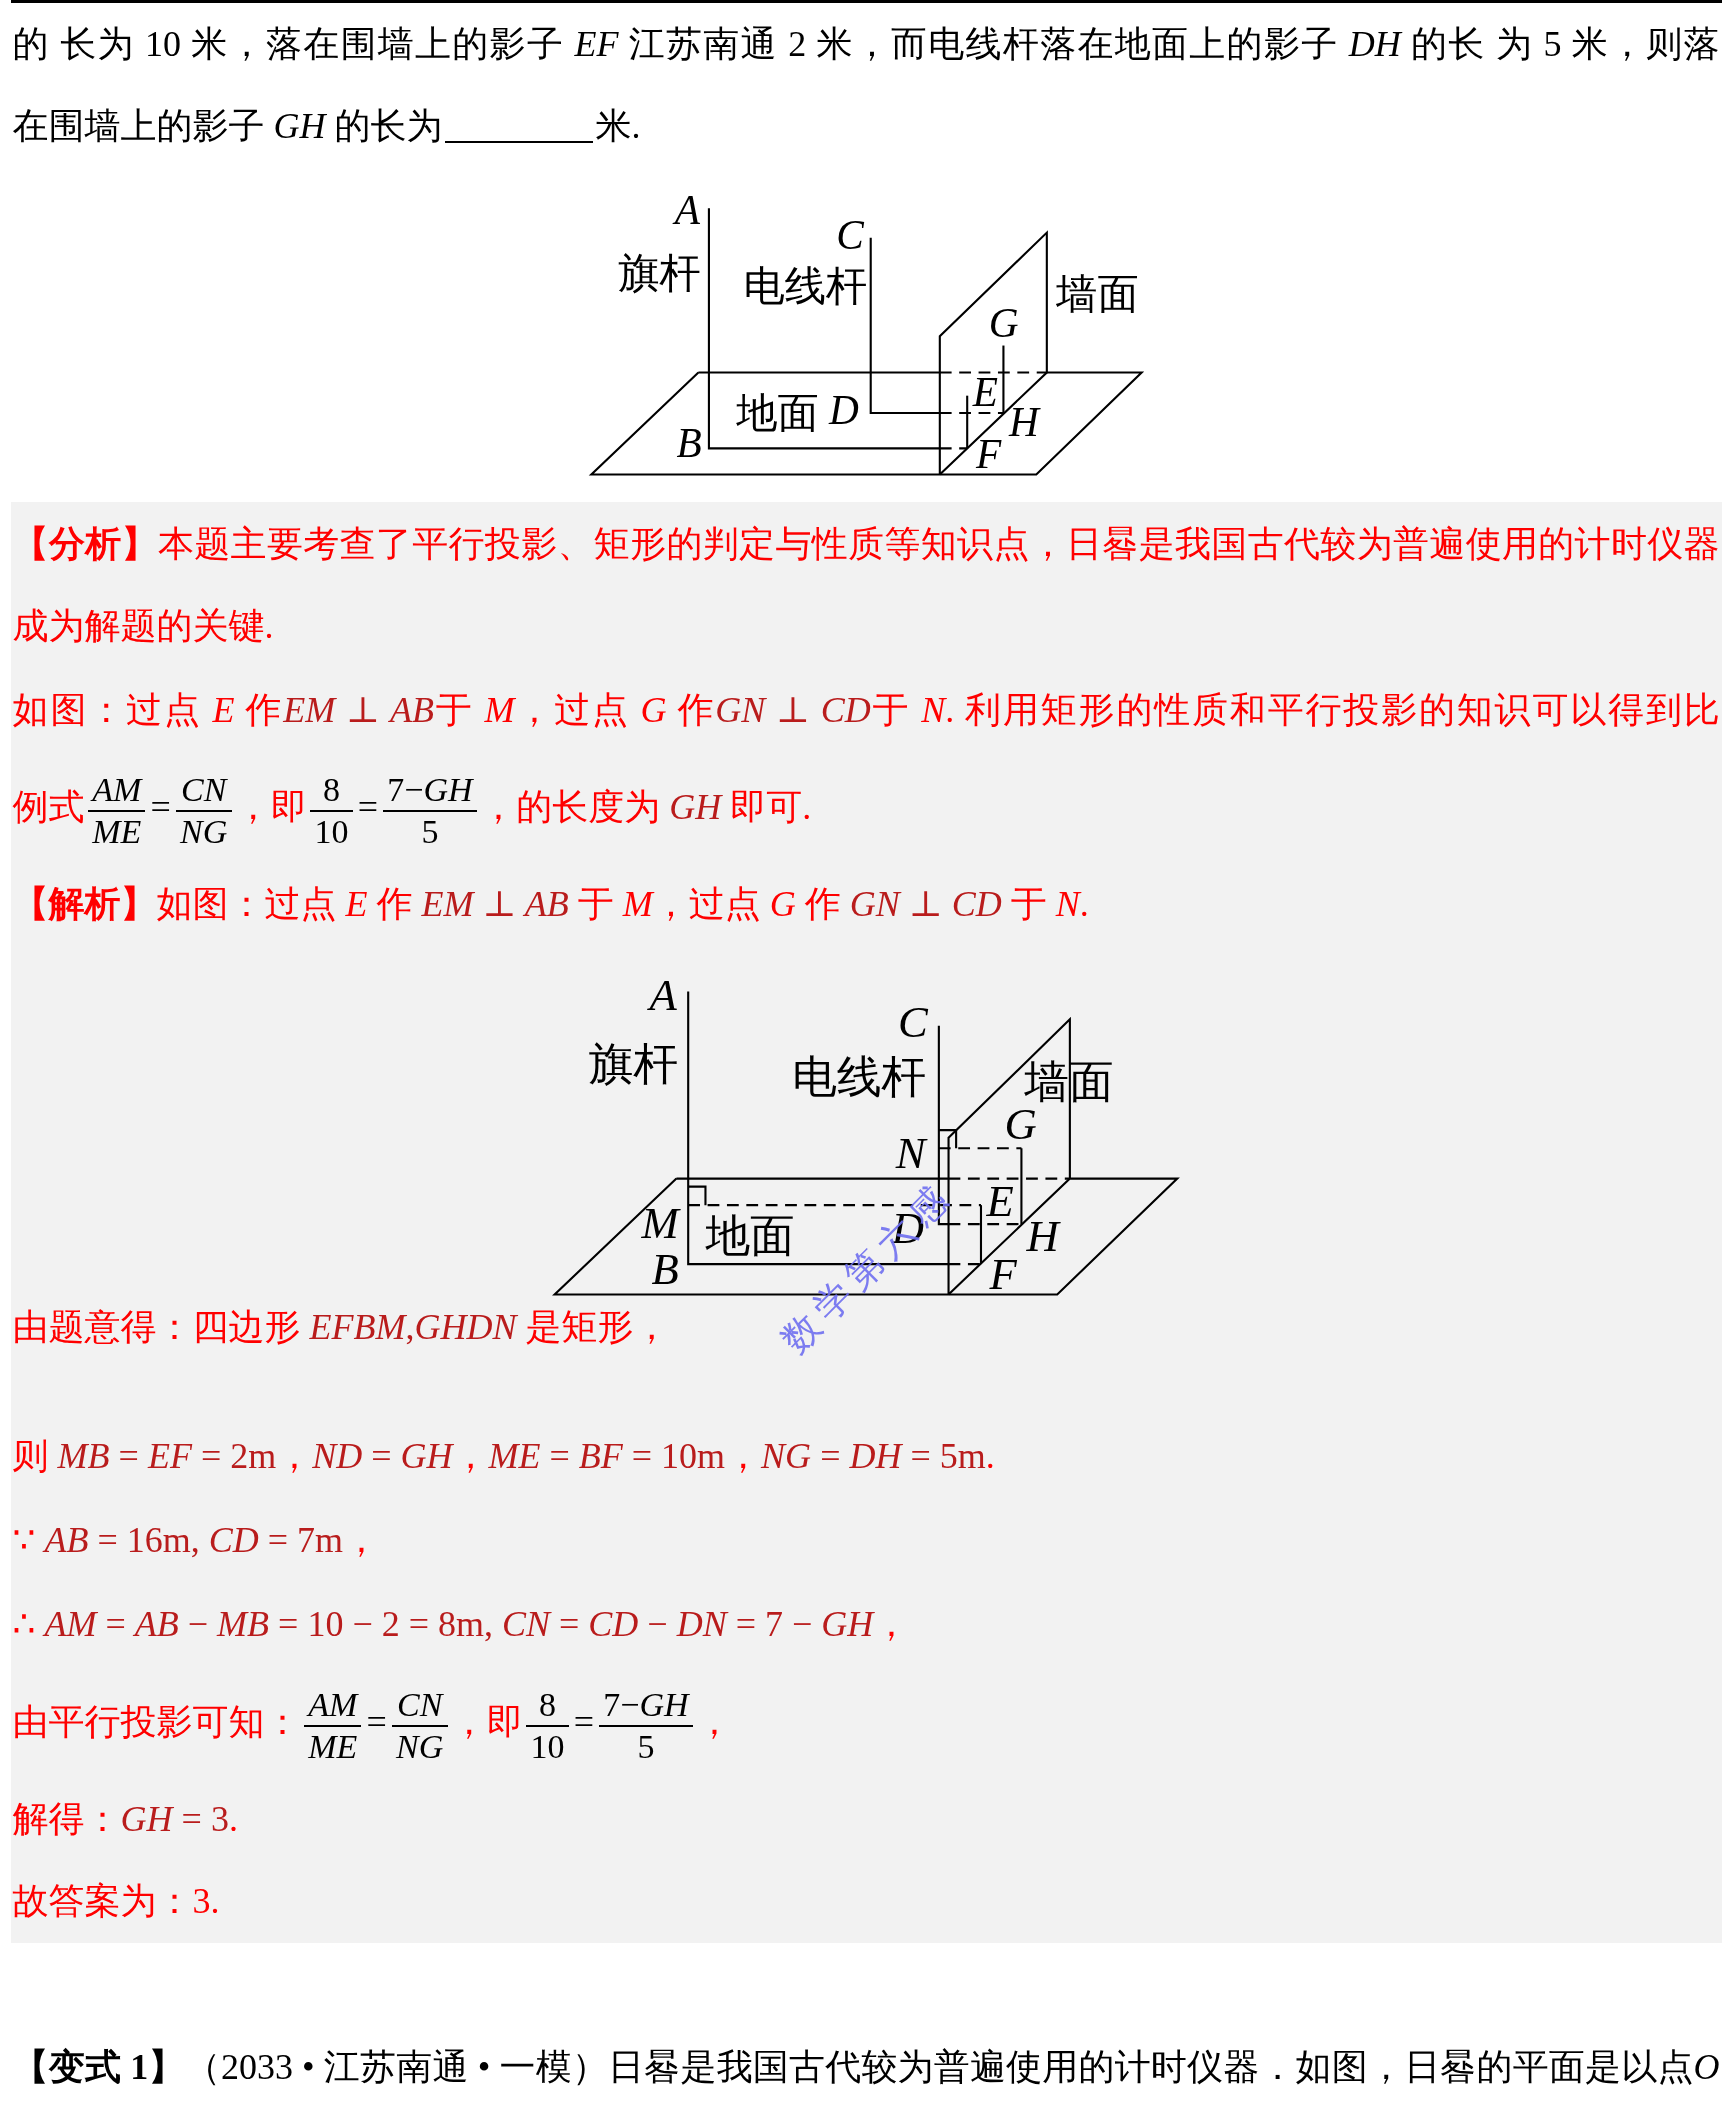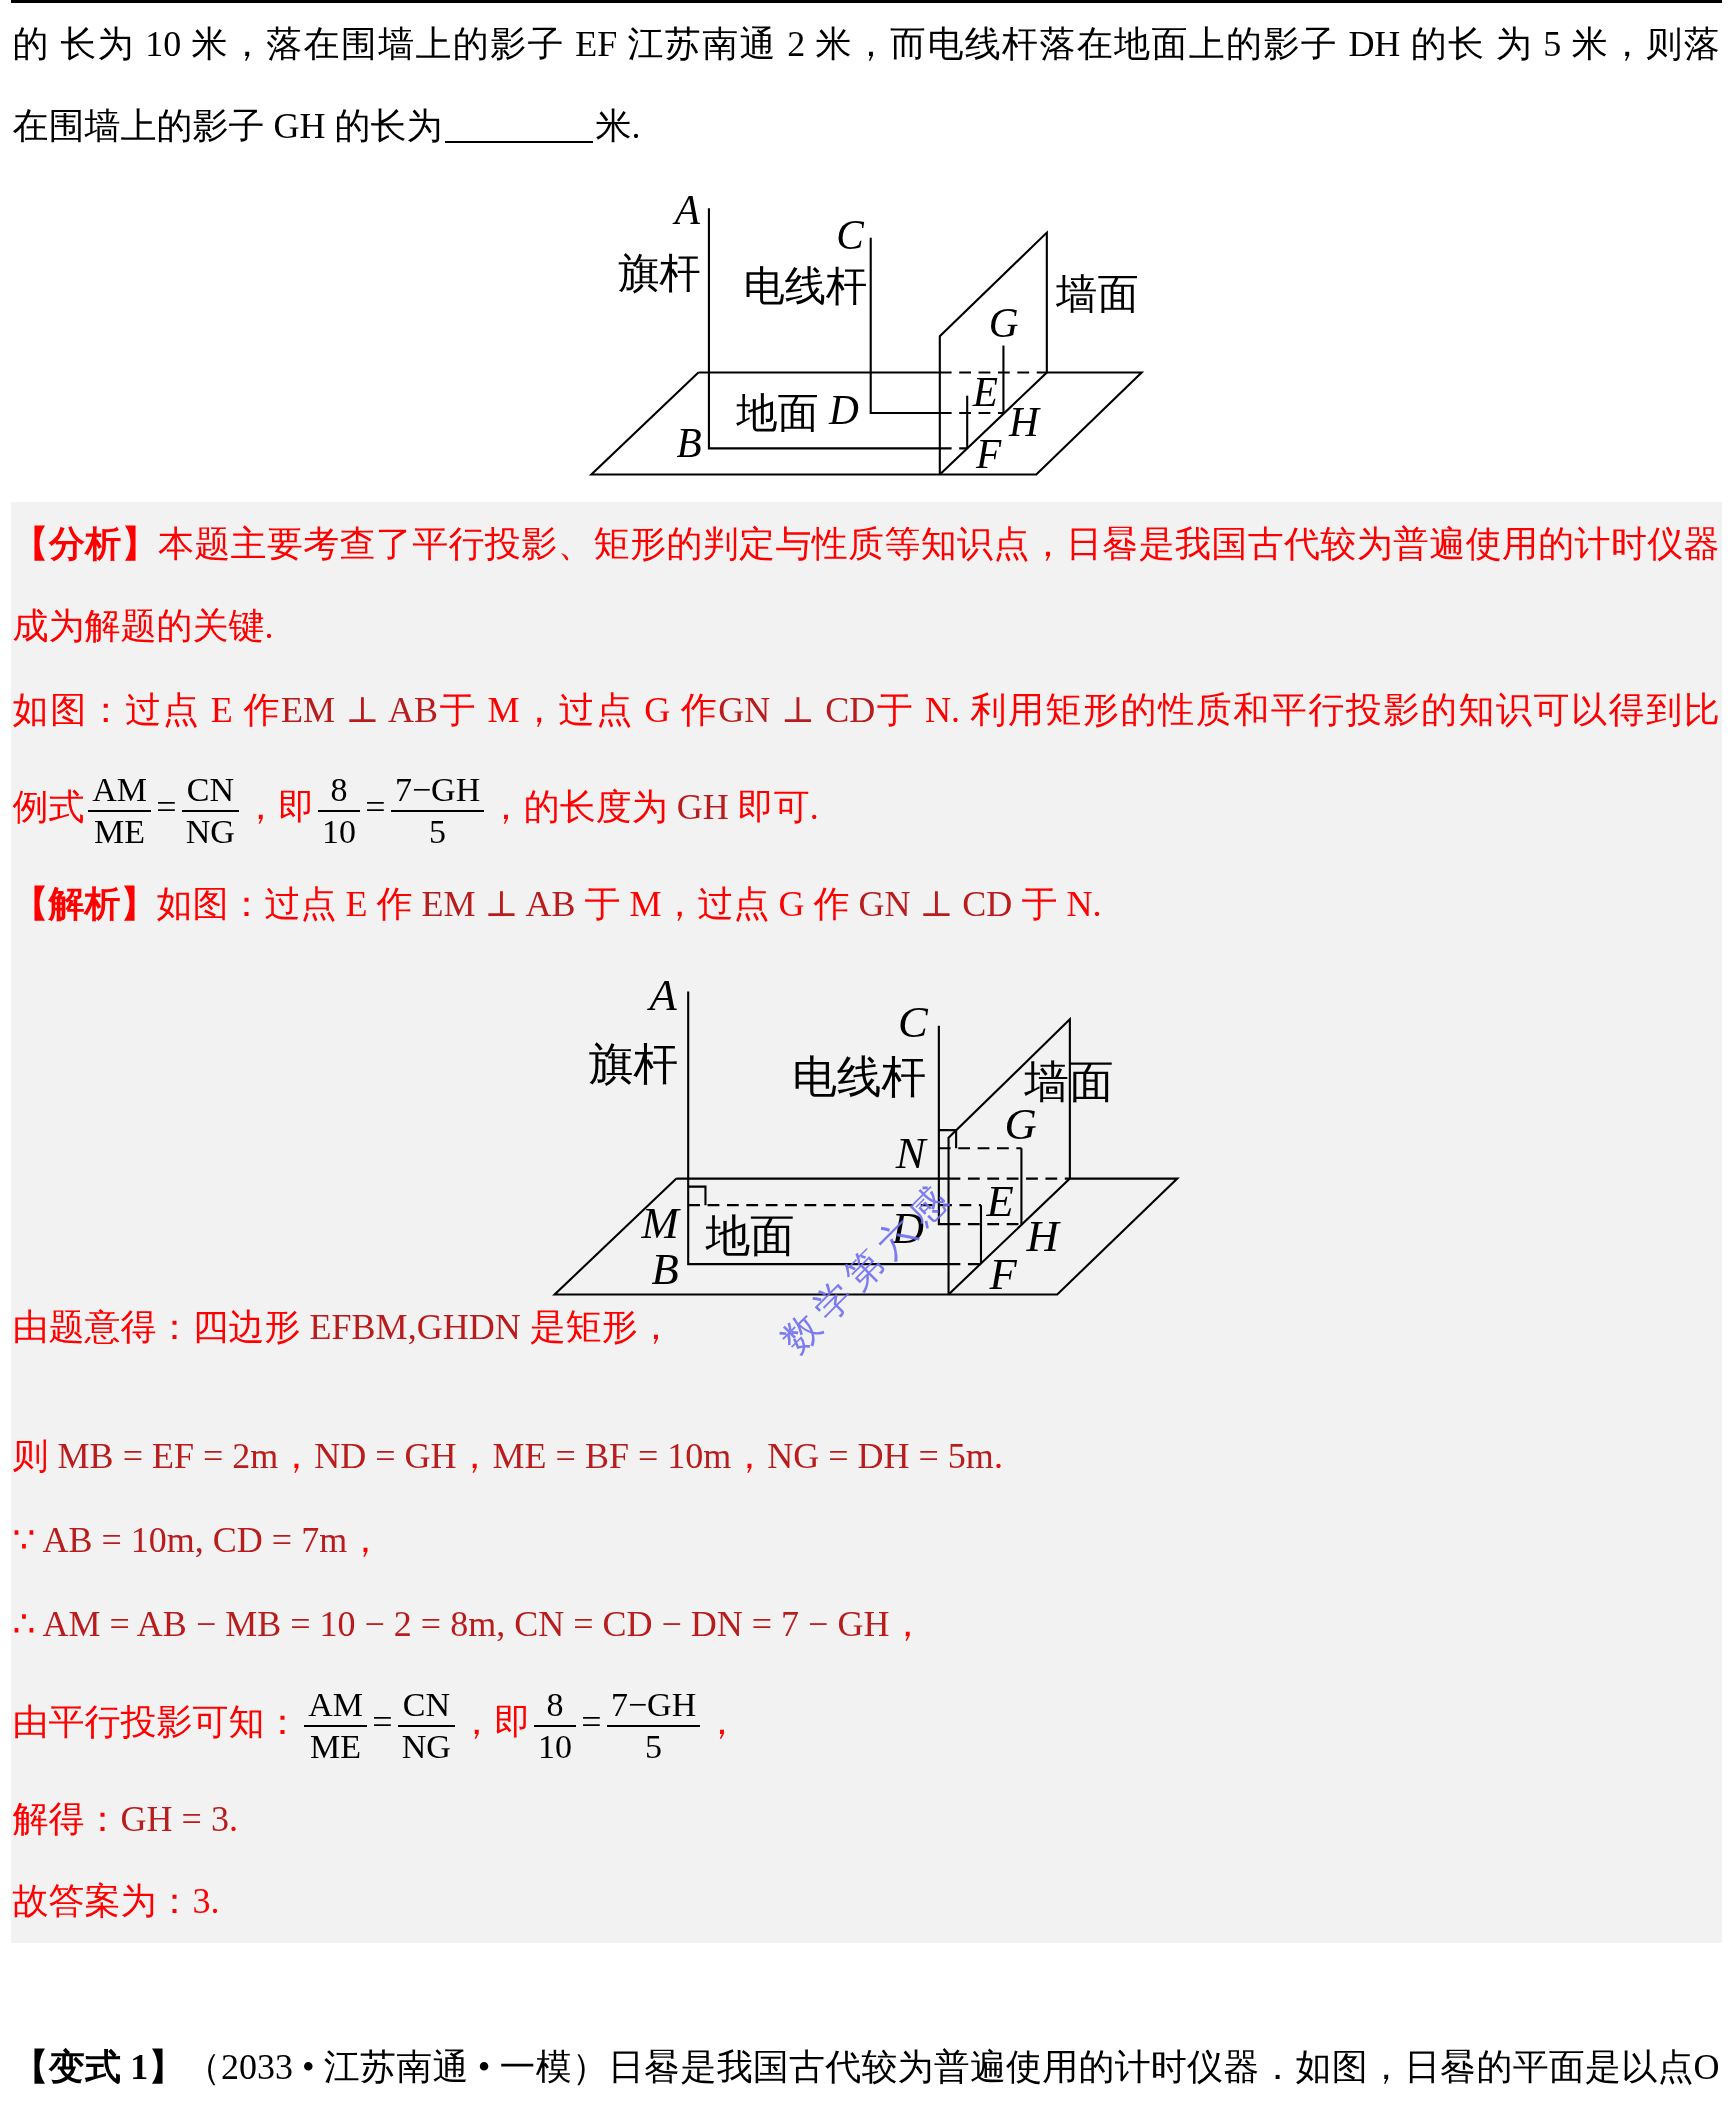--- a/index.html
+++ b/index.html
@@ -2,21 +2,21 @@
 <html style="font-size:6.7px"><head>
 <meta charset="utf-8">
 <style>
 html,body{margin:0;padding:0;background:#ffffff;}
 body{width:1733px;height:2530px;position:relative;overflow:hidden;font-family:"Liberation Serif","DejaVu Serif",serif;color:#000;}
 .rule{position:absolute;left:11px;top:0;width:1711px;height:3px;background:#000;}
 .panel{position:absolute;left:11px;top:502px;width:1711px;height:1441px;background:#f2f2f2;}
 .ln{position:absolute;left:12.6px;font-size:36px;line-height:36px;height:36px;white-space:nowrap;}
 .full{width:1707px;text-align:justify;text-align-last:justify;}
 .mline{position:absolute;left:12.6px;height:84px;line-height:84px;font-size:36px;white-space:nowrap;}
-.i{}
+.i{font-style:italic;}
 .r{color:#ff0000;}
 .k{color:#b91c1c;}
 .b{font-weight:bold;text-align:center;}
 .frac{display:inline-flex;flex-direction:column;align-items:center;vertical-align:middle;margin:0 3.4px;line-height:normal;}
 .frac .nu,.frac .de{font-size:34px;line-height:37px;padding:0 4.2px;color:#000;white-space:nowrap;}
 .frac .bar{align-self:stretch;height:2.1px;background:#000;margin:1.3px 0;}
 .eq{color:#000;margin:0 1.7px;}
 .blank{display:inline-block;width:148px;height:0;border-bottom:2.5px solid #000;vertical-align:-5px;margin:0 2.5px;}
 .fig{position:absolute;overflow:visible;}
 .fig text{font-family:"Liberation Serif","DejaVu Serif",serif;fill:#000;}
@@ -120,21 +120,21 @@
     <text class="it" x="1545" y="3048">B</text>
     <text class="it" x="2347" y="3060">F</text>
   </g>
   <text class="wm" x="2057" y="3037" font-size="88" letter-spacing="18" text-anchor="middle" transform="rotate(-45 2057 3007)">数学第六感</text>
 </svg>
 
 <div class="ln r" style="top:1309px"><span>由题意得：四边形 </span><span class="k i">EFBM</span><span class="k">,</span><span class="k i">GHDN</span><span> 是矩形，</span></div>
 
 <div class="ln r" style="top:1438px"><span>则 </span><span class="k i">MB</span><span class="k"> = </span><span class="k i">EF</span><span class="k"> = 2m</span><span>，</span><span class="k i">ND</span><span class="k"> = </span><span class="k i">GH</span><span>，</span><span class="k i">ME</span><span class="k"> = </span><span class="k i">BF</span><span class="k"> = 10m</span><span>，</span><span class="k i">NG</span><span class="k"> = </span><span class="k i">DH</span><span class="k"> = 5m</span><span>.</span></div>
 
-<div class="ln r" style="top:1522px"><span>∵ </span><span class="k i">AB</span><span class="k"> = 10m, </span><span class="k i">CD</span><span class="k"> = 7m</span><span>，</span></div>
+<div class="ln r" style="top:1522px"><span>∵ </span><span class="k i">AB</span><span class="k"> = 16m, </span><span class="k i">CD</span><span class="k"> = 7m</span><span>，</span></div>
 
 <div class="ln r" style="top:1606px"><span>∴ </span><span class="k i">AM</span><span class="k"> = </span><span class="k i">AB</span><span class="k"> − </span><span class="k i">MB</span><span class="k"> = 10 − 2 = 8m,  </span><span class="k i">CN</span><span class="k"> = </span><span class="k i">CD</span><span class="k"> − </span><span class="k i">DN</span><span class="k"> = 7 − </span><span class="k i">GH</span><span>，</span></div>
 
 <div class="mline r" style="top:1680px"><span>由平行投影可知：</span><span class="frac">
       <span class="nu i">AM</span>
       <span class="bar"></span>
       <span class="de i">ME</span>
     </span><span class="eq">=</span><span class="frac">
       <span class="nu i">CN</span>
       <span class="bar"></span>

